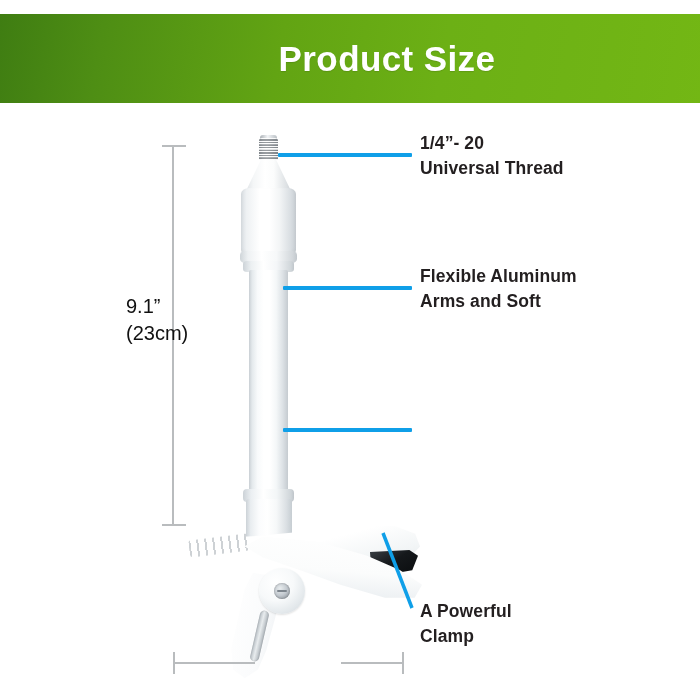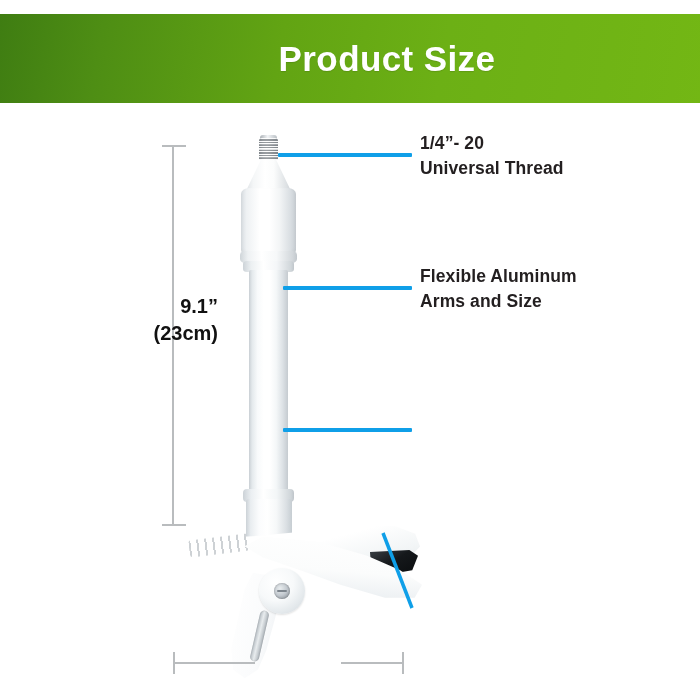--- a/index.html
+++ b/index.html
@@ -319,23 +319,23 @@
   }
   .dim-h-cap {
     position: absolute;
     width: 2px;
     background: #b9bcbe;
   }
   .dim-label {
     position: absolute;
     color: #111111;
     font-size: 20px;
-    font-weight: bold;
+    font-weight: normal;
     line-height: 1.34;
-    text-align: right;
+    text-align: left;
     white-space: pre-line;
   }
 </style>
 </head>
 <body>
 
 <div class="header-banner">
   <div class="header-title">Product Size</div>
 </div>
 
@@ -371,23 +371,25 @@
   <div class="leader" style="left:283px; top:325px; width:129px;"></div>
 
   <svg class="leader-diagonal" width="60" height="90" style="left:378px; top:425px;">
     <line x1="5" y1="5" x2="34" y2="80" stroke="#0f9fe8" stroke-width="3.5"></line>
   </svg>
 
   <div class="callout" style="left:420px; top:28px;">1/4”- 20
 Universal Thread</div>
 
   <div class="callout" style="left:420px; top:161px;">Flexible Aluminum
-Arms and Size</div>
-
-
+Arms and Soft</div>
+
+
+  <div class="callout" style="left:420px; top:496px;">A Powerful
+Clamp</div>
 
   <div class="dim-v-cap" style="left:162px; top:42px; width:24px;"></div>
   <div class="dim-v-line" style="left:172px; top:42px; height:381px;"></div>
   <div class="dim-v-cap" style="left:162px; top:421px; width:24px;"></div>
   <div class="dim-label" style="left:126px; top:190px; width:92px;">9.1”
 (23cm)</div>
 
   <div class="dim-h-cap" style="left:173px; top:549px; height:22px;"></div>
   <div class="dim-h-line" style="left:173px; top:559px; width:82px;"></div>
   <div class="dim-h-line" style="left:341px; top:559px; width:62px;"></div>

